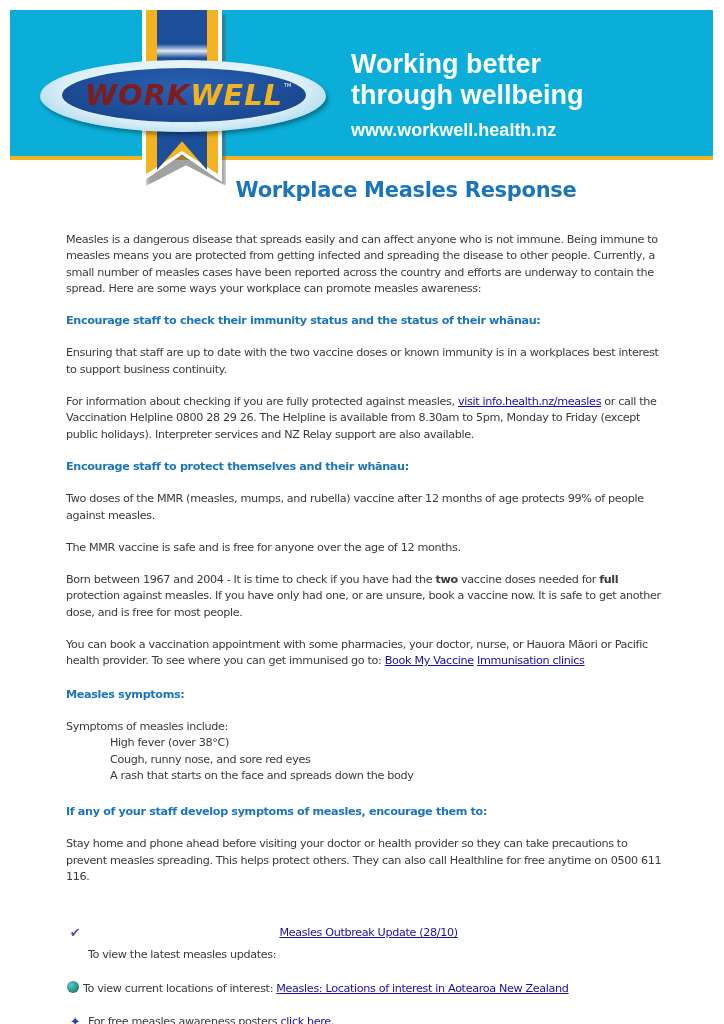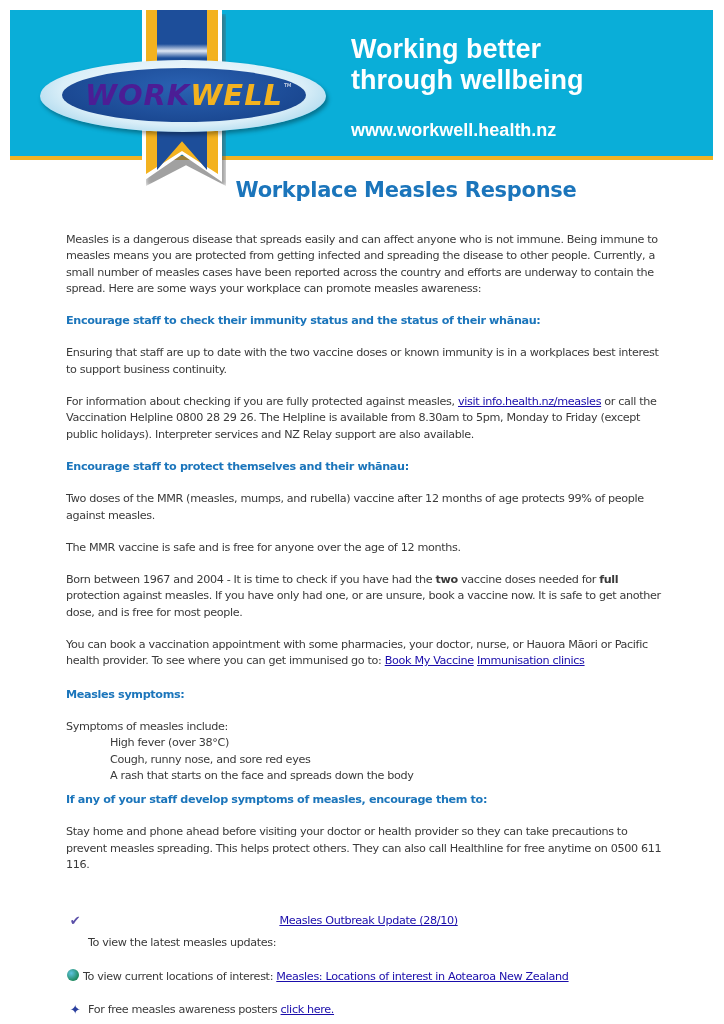--- a/index.html
+++ b/index.html
@@ -19,25 +19,25 @@
               clip-path: polygon(0 0, 100% 0, 100% 100%, 50% 82%, 0 100%); }
     .ribbon-gloss { position: absolute; left: 157px; top: 44px; width: 50px; height: 14px;
               background: linear-gradient(#1d4e9a, #dfe6f3 50%, #1d4e9a); }
     .logo-outer { position: absolute; left: 40px; top: 60px; width: 286px; height: 72px; border-radius: 50%;
               background: radial-gradient(ellipse at 50% 40%, #ffffff 0%, #d9eef8 60%, #7fc3e3 100%);
               box-shadow: 2px 3px 4px rgba(0,0,0,0.35); }
     .logo-inner { position: absolute; left: 62px; top: 68px; width: 244px; height: 54px; border-radius: 50%;
               background: radial-gradient(ellipse at 50% 35%, #2a62b3 0%, #1b4993 70%, #163d7d 100%); }
     .logo-text { position: absolute; left: 62px; top: 68px; width: 244px; height: 54px; display: flex; align-items: center; justify-content: center;
               font-family: "DejaVu Sans", sans-serif; font-weight: bold; font-style: italic; font-size: 29px; letter-spacing: 1px; }
-    .logo-work { color: #4c1d95; }
+    .logo-work { color: #7f1d1d; }
     .logo-well { color: #f3b21f; }
     .logo-tm { position: absolute; left: 284px; top: 82px; color: #ffffff; font-size: 5px; font-family: "DejaVu Sans", sans-serif; }
 
-    .tagline { position: absolute; left: 351px; top: 34px; color: #ffffff; font-family: "Liberation Sans", sans-serif; font-weight: bold;
+    .tagline { position: absolute; left: 351px; top: 49px; color: #ffffff; font-family: "Liberation Sans", sans-serif; font-weight: bold;
                font-size: 27px; line-height: 31px; }
     .website { position: absolute; left: 351px; top: 120px; color: #ffffff; font-family: "Liberation Sans", sans-serif; font-weight: bold; font-size: 18px; }
 
     
     .title { position: absolute; left: 0; top: 178px; width: 812px; text-align: center; color: #1b75bb; font-family: "DejaVu Sans", sans-serif;
              font-weight: bold; font-size: 21px; letter-spacing: -0.3px; }
     .content { position: absolute; left: 66px; top: 232px; width: 600px; font-family: "DejaVu Sans", sans-serif; font-size: 11.2px;
                line-height: 16.3px; color: #3a3a3a; letter-spacing: -0.35px; }
     .content p { margin: 0 0 16px 0; }
     .heading { color: #1b75bb; font-weight: bold; }
@@ -83,21 +83,21 @@
   <p>Ensuring that staff are up to date with the two vaccine doses or known immunity is in a workplaces best interest to support business continuity.</p>
   <p><span>For information about checking if you are fully protected against measles, </span><span class="link">visit info.health.nz/measles</span><span> or call the Vaccination Helpline 0800 28 29 26. The Helpline is available from 8.30am to 5pm, Monday to Friday (except public holidays). Interpreter services and NZ Relay support are also available.</span></p>
 
   <p class="heading">Encourage staff to protect themselves and their whānau:</p>
   <p>Two doses of the MMR (measles, mumps, and rubella) vaccine after 12 months of age protects 99% of people against measles.</p>
   <p>The MMR vaccine is safe and is free for anyone over the age of 12 months.</p>
   <p><span>Born between 1967 and 2004 - It is time to check if you have had the </span><b>two</b><span> vaccine doses needed for </span><b>full</b><span> protection against measles. If you have only had one, or are unsure, book a vaccine now. It is safe to get another dose, and is free for most people.</span></p>
   <p style="margin-bottom:17px;"><span>You can book a vaccination appointment with some pharmacies, your doctor, nurse, or Hauora Māori or Pacific health provider. To see where you can get immunised go to: </span><span class="link">Book My Vaccine</span> <span class="link">Immunisation clinics</span></p>
 
   <p class="heading">Measles symptoms:</p>
-  <div style="margin-bottom:8px;">
+  <div style="margin-bottom:20px;">
     <div>Symptoms of measles include:</div>
     <div class="indent">High fever (over 38°C)</div>
     <div class="indent">Cough, runny nose, and sore red eyes</div>
     <div class="indent">A rash that starts on the face and spreads down the body</div>
   </div>
 
   <p class="heading">If any of your staff develop symptoms of measles, encourage them to:</p>
   <p style="margin-bottom:18px;">Stay home and phone ahead before visiting your doctor or health provider so they can take precautions to prevent measles spreading. This helps protect others. They can also call Healthline for free anytime on 0500 611 116.</p>
 
   <div class="icon-row">

